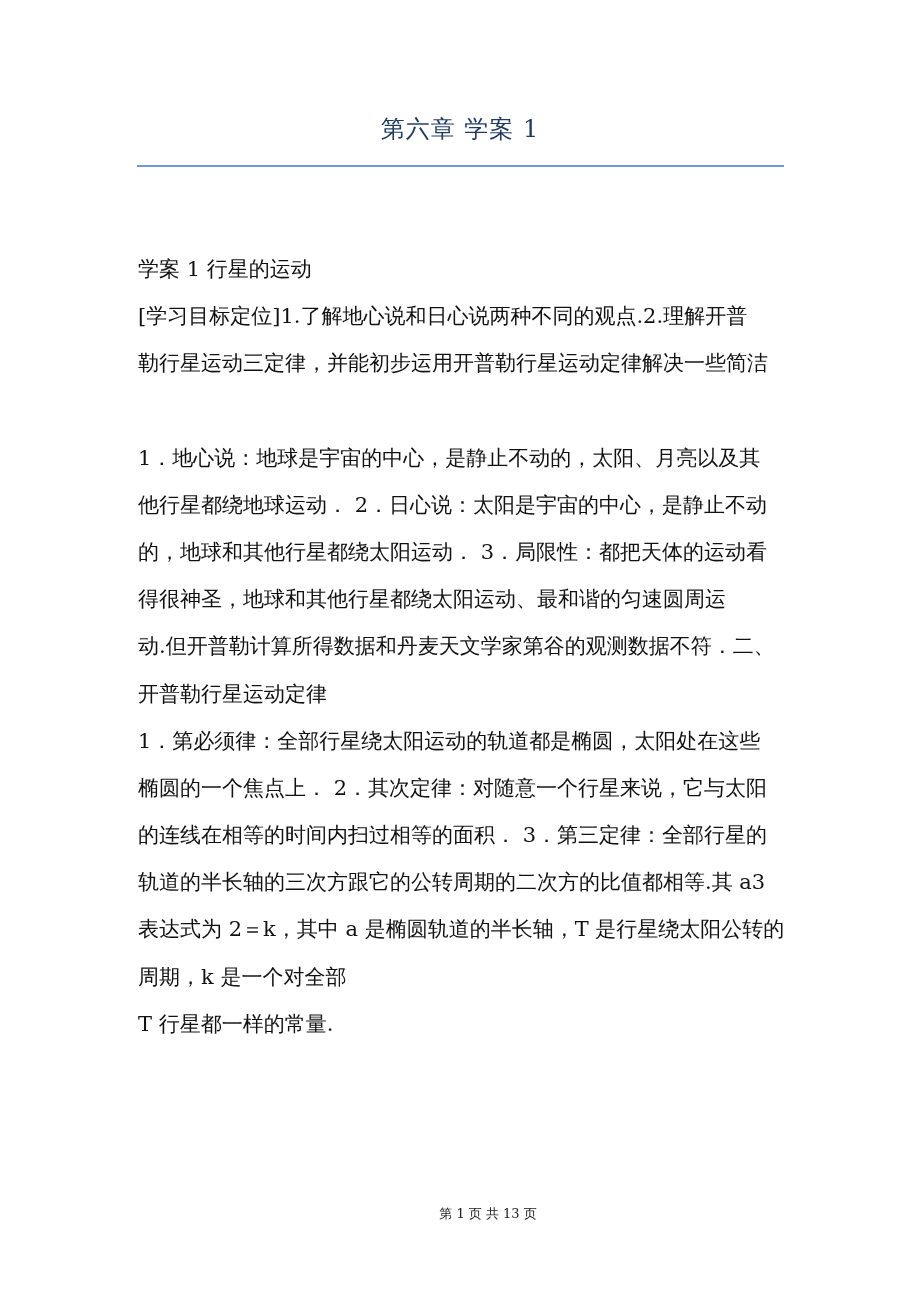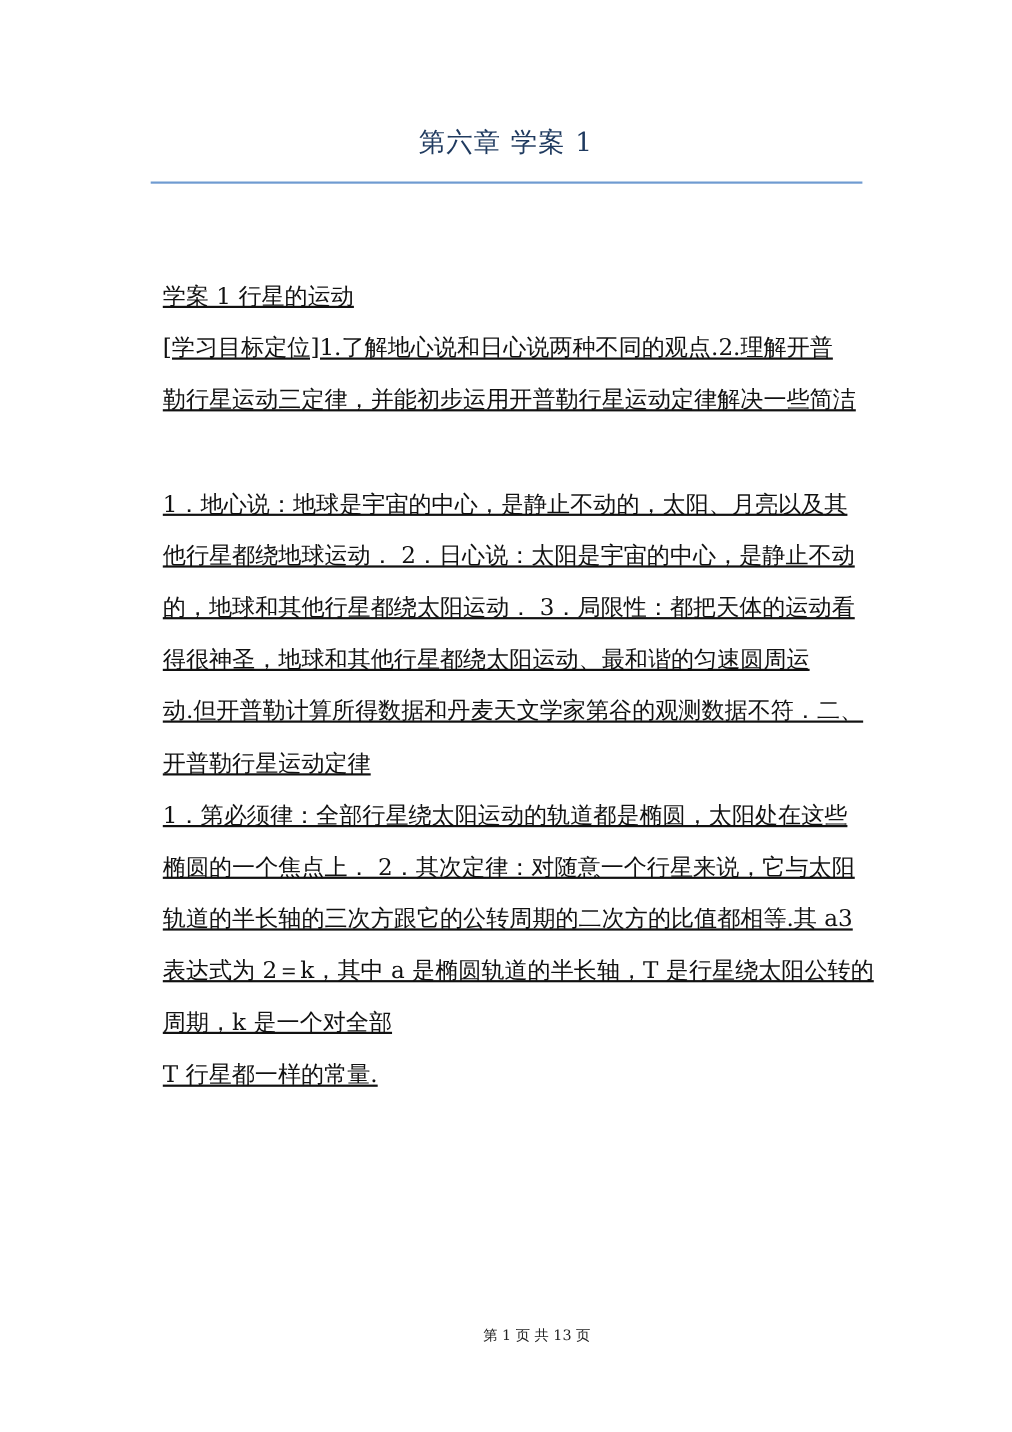--- a/index.html
+++ b/index.html
@@ -2,21 +2,21 @@
 <html><head>
 <meta charset="utf-8">
 <style>
   html, body { margin: 0; padding: 0; background: #ffffff; }
   body { width: 920px; height: 1302px; position: relative; overflow: hidden;
          font-family: "DejaVu Serif", "Liberation Serif", serif; color: #111; }
   .title { position: absolute; left: 0; width: 920px; top: 113px; text-align: center;
            font-size: 24px; color: #1f3a5f; letter-spacing: 1px; }
   .title-rule { position: absolute; left: 137px; width: 647px; top: 165px; height: 2px;
                 background: #6f9bd1; }
-  .body { position: absolute; left: 148px; width: 648px; top: 246px; font-size: 21px; text-decoration: underline; }
+  .body { position: absolute; left: 138px; width: 648px; top: 246px; font-size: 21px; }
   .line { height: 47.2px; line-height: 47.2px; white-space: nowrap; }
   .gap { height: 47px; }
   .footer { position: absolute; left: 0; width: 920px; top: 1205px; text-align: center;
             font-size: 13px; color: #222; margin-left: 28px; }
 </style>
 </head>
 <body>
 
 <div class="title">第六章  学案 1</div>
 <div class="title-rule"></div>
@@ -27,19 +27,20 @@
   <div class="line">勒行星运动三定律，并能初步运用开普勒行星运动定律解决一些简洁</div>
   <div class="gap"></div>
   <div class="line">1．地心说：地球是宇宙的中心，是静止不动的，太阳、月亮以及其</div>
   <div class="line">他行星都绕地球运动．  2．日心说：太阳是宇宙的中心，是静止不动</div>
   <div class="line">的，地球和其他行星都绕太阳运动．  3．局限性：都把天体的运动看</div>
   <div class="line">得很神圣，地球和其他行星都绕太阳运动、最和谐的匀速圆周运</div>
   <div class="line">动.但开普勒计算所得数据和丹麦天文学家第谷的观测数据不符．二、</div>
   <div class="line">开普勒行星运动定律</div>
   <div class="line">1．第必须律：全部行星绕太阳运动的轨道都是椭圆，太阳处在这些</div>
   <div class="line">椭圆的一个焦点上．  2．其次定律：对随意一个行星来说，它与太阳</div>
+  <div class="line">的连线在相等的时间内扫过相等的面积．  3．第三定律：全部行星的</div>
   <div class="line">轨道的半长轴的三次方跟它的公转周期的二次方的比值都相等.其 a3</div>
   <div class="line">表达式为 2＝k，其中 a 是椭圆轨道的半长轴，T 是行星绕太阳公转的</div>
   <div class="line">周期，k 是一个对全部</div>
   <div class="line">T 行星都一样的常量.</div>
 </div>
 
 <div class="footer">第 1 页    共 13 页</div>
 
 </body></html>

